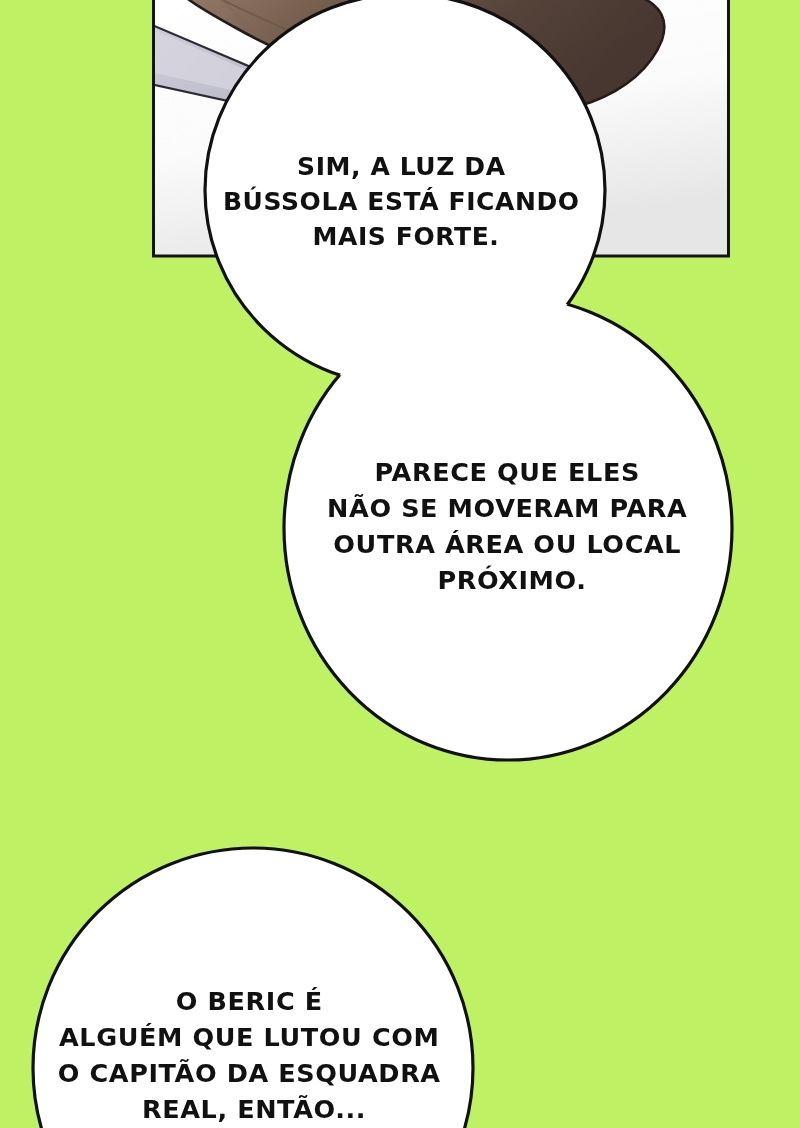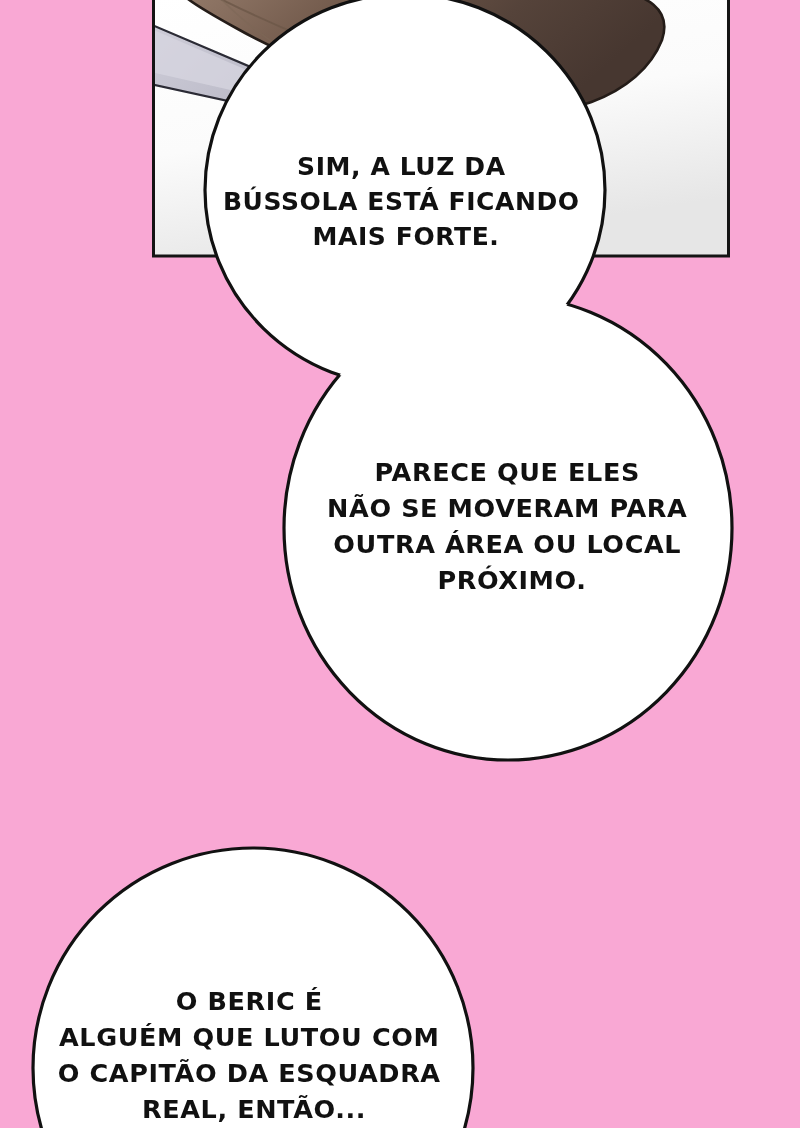--- a/index.html
+++ b/index.html
@@ -8,21 +8,21 @@
     background: #ffffff;
   }
   body {
     font-family: "DejaVu Sans", sans-serif;
   }
   #page {
     position: relative;
     width: 800px;
     height: 1128px;
     overflow: hidden;
-    background: #f9a8d4;
+    background: #bef264;
   }
   #comic-svg {
     position: absolute;
     left: 0;
     top: 0;
     width: 800px;
     height: 1128px;
     display: block;
   }
   .bubble-text {

